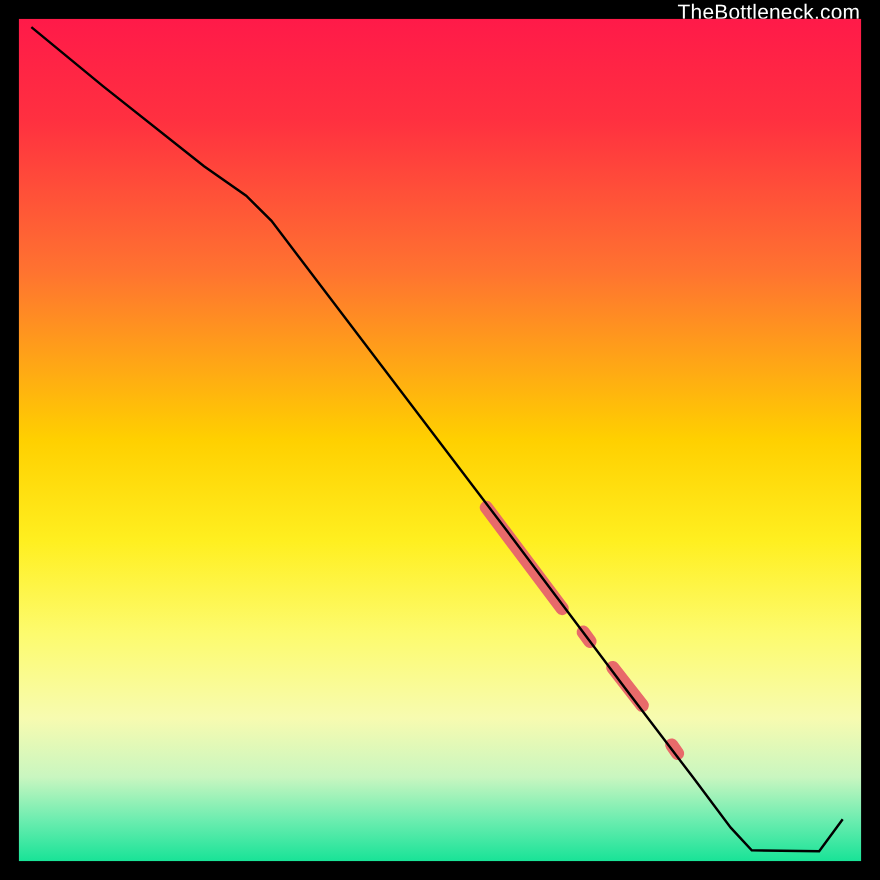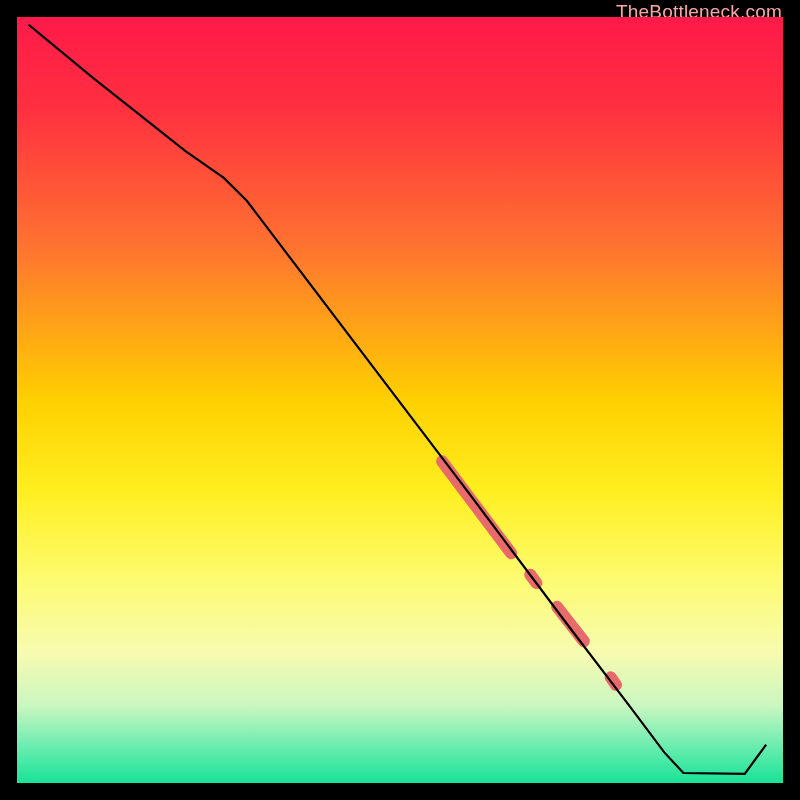--- a/index.html
+++ b/index.html
@@ -16,21 +16,21 @@
     left: 17px;
     top: 17px;
     width: 766px;
     height: 766px;
     background: #000;
   }
   .watermark {
     position: absolute;
     top: 1px;
     right: 18px;
-    color: #fca5a5;
+    color: #ffffff;
     font-size: 19px;
     font-weight: 500;
     letter-spacing: 0.2px;
   }
   svg.plot {
     position: absolute;
     left: 0;
     top: 0;
   }
 </style>

